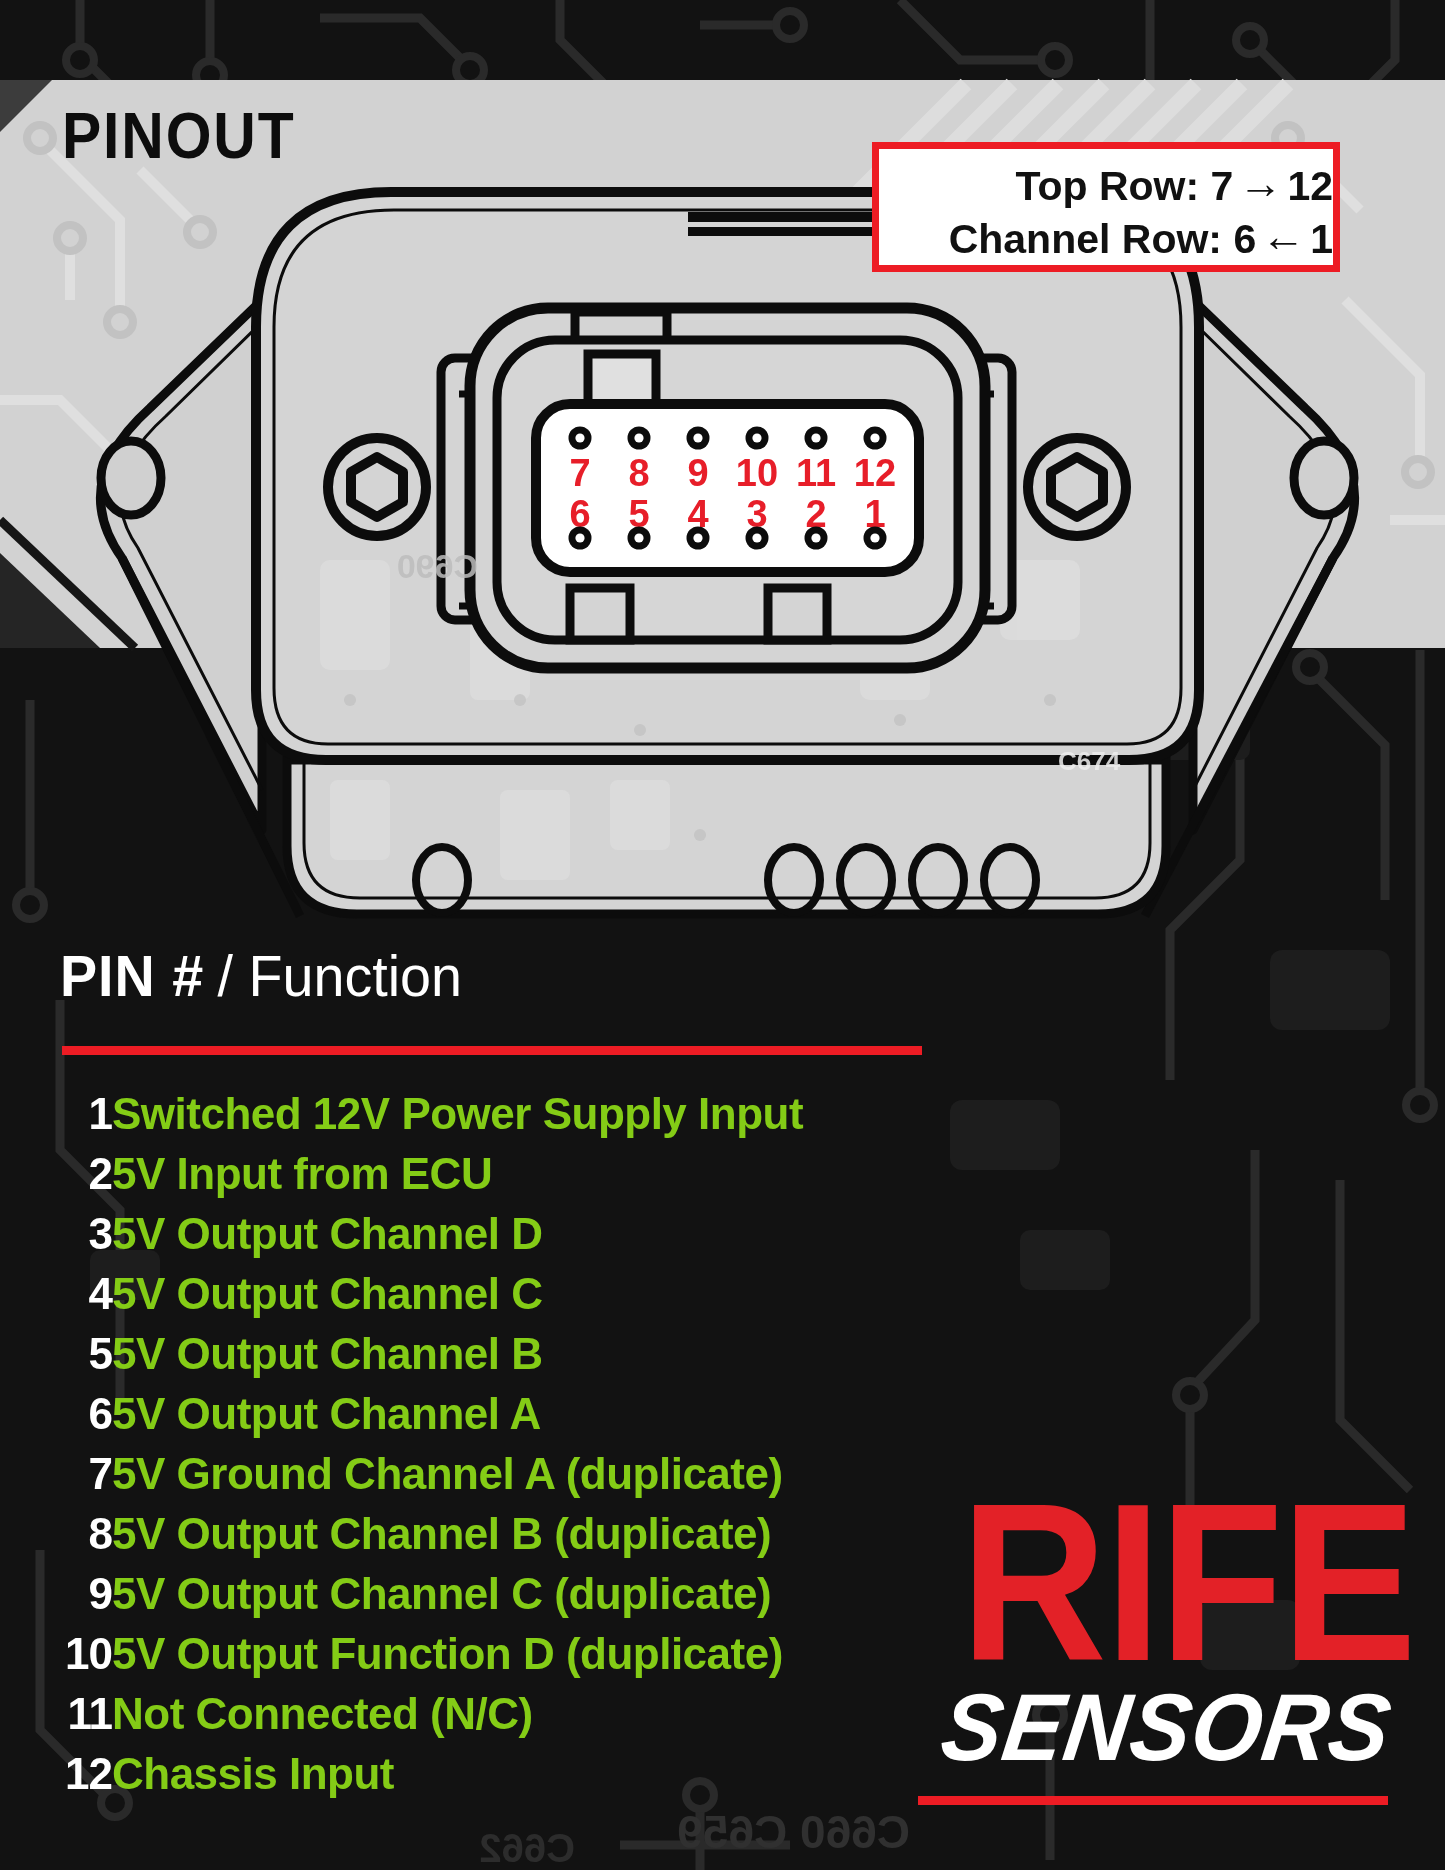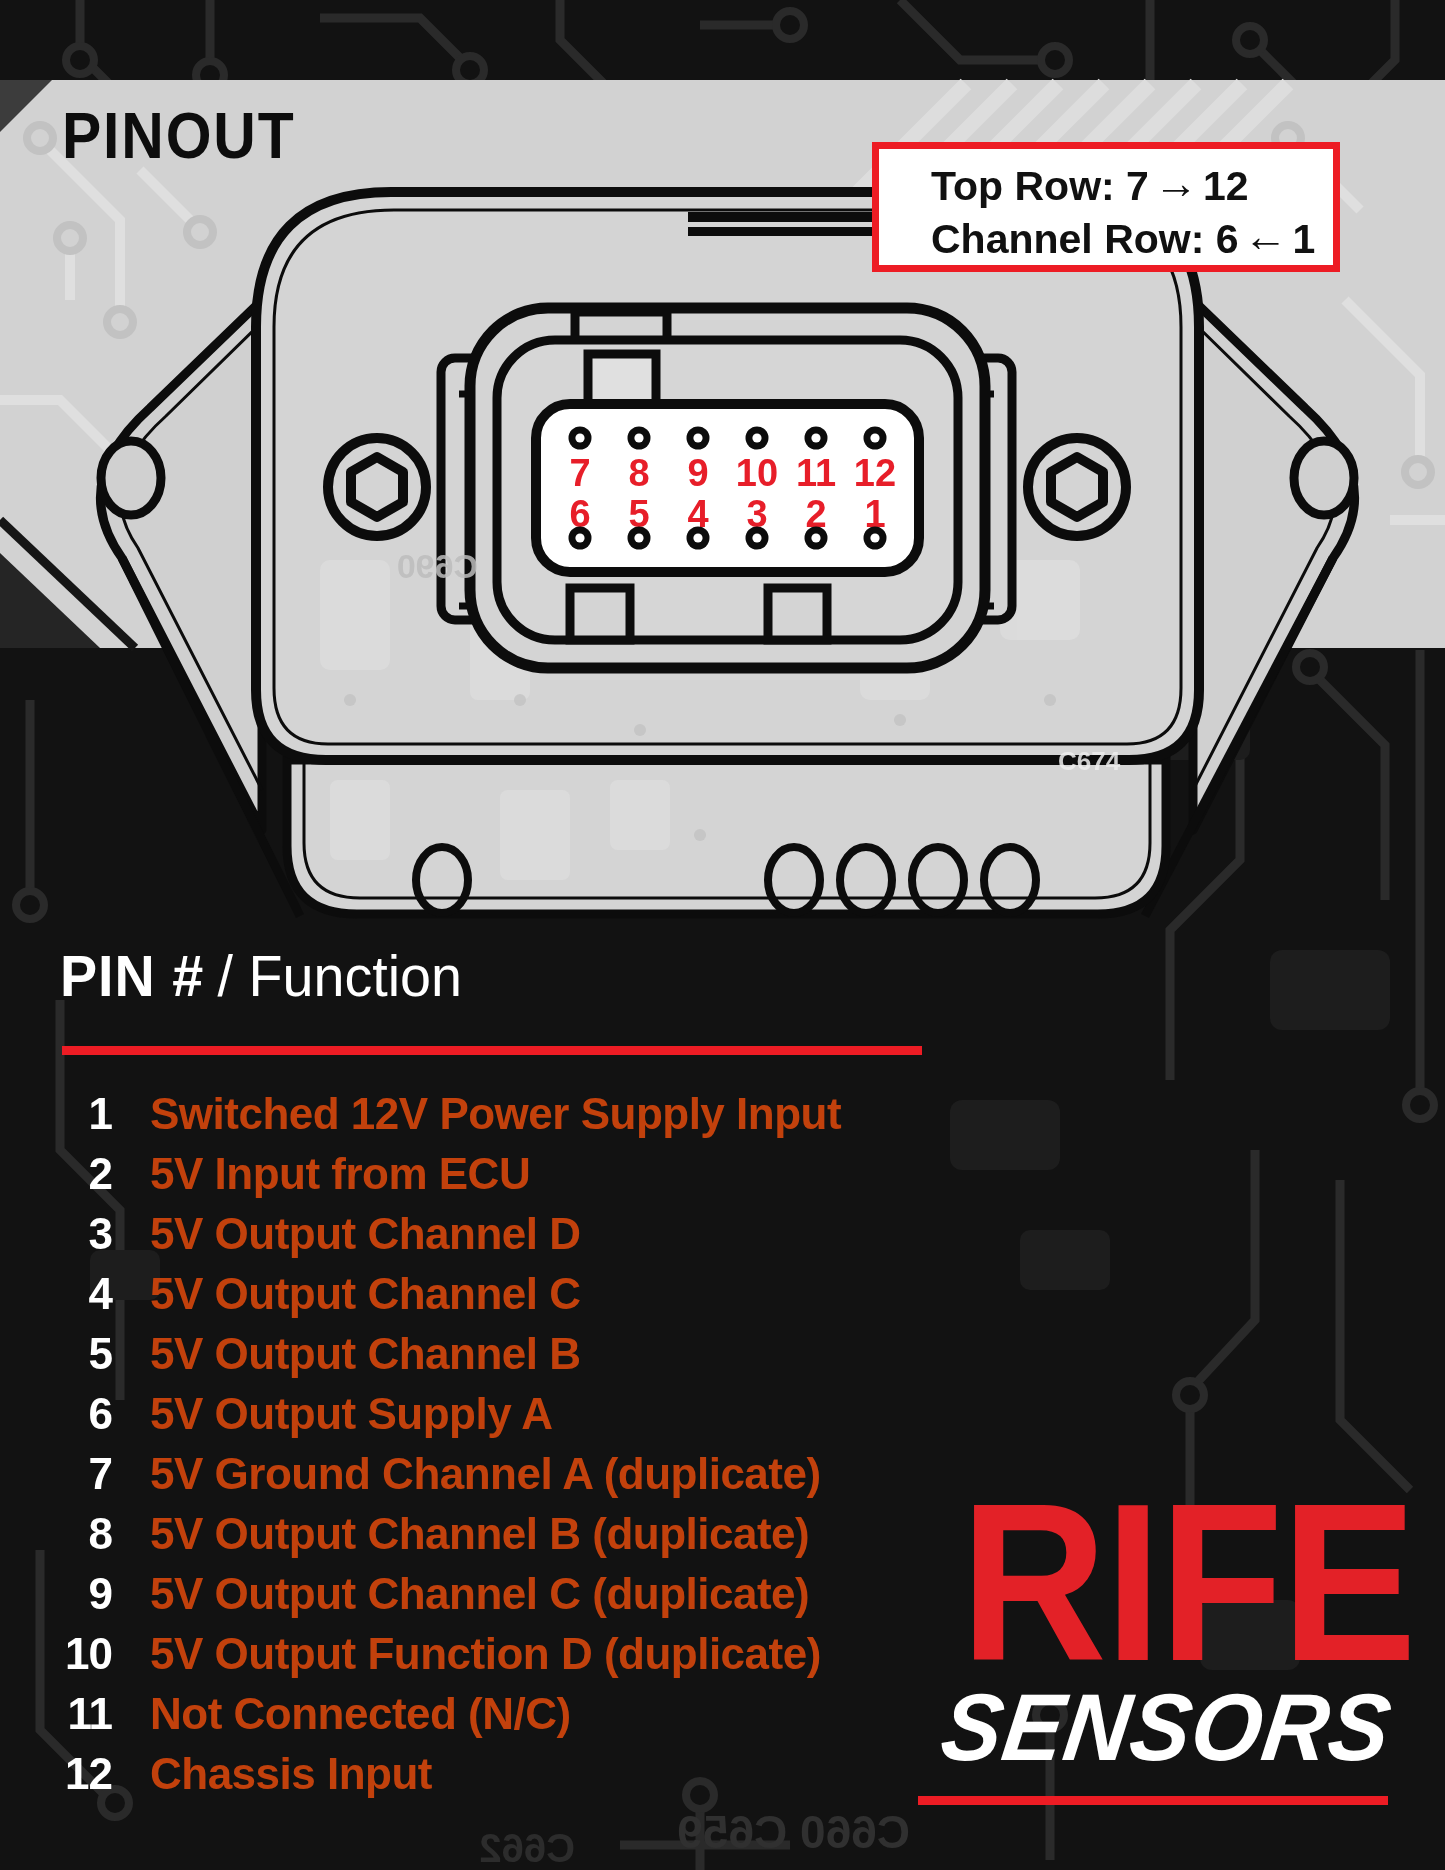--- a/index.html
+++ b/index.html
@@ -11,41 +11,42 @@
   
   .pinout-title{
     position:absolute;left:62px;top:104px;margin:0;
     font-size:64px;font-weight:bold;color:#0d0d0d;letter-spacing:2px;
     transform:scaleX(.92);transform-origin:left top;line-height:1;
   }
   
   .note-box{
     position:absolute;left:872px;top:142px;width:468px;height:130px;
     box-sizing:border-box;border:7px solid #ed1c24;background:#ffffff;
-    padding:10px 12px 0 52px;
+    padding:10px 0 0 52px;
+    text-align:right;
   }
   .note-line{font-size:41px;font-weight:bold;color:#111;line-height:52px;white-space:nowrap;}
   .note-line .arrow{font-weight:normal;font-size:44px;padding:0 5px;position:relative;top:-2px;}
   
   .func-heading{
     position:absolute;left:60px;top:944px;margin:0;line-height:1.1;
     color:#ffffff;font-size:58px;transform:scaleX(.96);transform-origin:left top;white-space:nowrap;
   }
   .func-heading .h-strong{font-weight:bold;letter-spacing:1px;}
   .func-heading .h-light{font-weight:normal;margin-left:14px;letter-spacing:0px;}
   .red-rule{position:absolute;left:62px;top:1046px;width:860px;height:9px;background:#ed1c24;}
   
   .pin-list{position:absolute;left:60px;top:1086px;width:900px;}
   .pin-row{display:flex;height:60px;align-items:flex-start;}
   .pin-row .num{
     width:52px;text-align:right;font-size:44px;font-weight:bold;color:#fff;
     letter-spacing:-1px;line-height:56px;flex:none;
   }
   .pin-row .fn{
-    margin-left:38px;font-size:44px;font-weight:bold;color:#c2410c;
+    font-size:44px;font-weight:bold;color:#84cc16;
     letter-spacing:-0.5px;line-height:56px;white-space:nowrap;
   }
   
   .logo{position:absolute;left:938px;top:1470px;width:452px;text-align:left;}
   .logo .brand{
     font-size:225px;font-weight:bold;color:#e32127;line-height:225px;
     transform:scaleX(.9);transform-origin:center top;letter-spacing:-2px;
   }
   .logo .word{
     margin-top:-18px;font-size:95px;font-weight:bold;font-style:italic;color:#ffffff;
@@ -331,21 +332,21 @@
     <div class="pin-row">
         <span class="num">4</span>
         <span class="fn">5V Output Channel C</span>
       </div>
     <div class="pin-row">
         <span class="num">5</span>
         <span class="fn">5V Output Channel B</span>
       </div>
     <div class="pin-row">
         <span class="num">6</span>
-        <span class="fn">5V Output Supply A</span>
+        <span class="fn">5V Output Channel A</span>
       </div>
     <div class="pin-row">
         <span class="num">7</span>
         <span class="fn">5V Ground Channel A (duplicate)</span>
       </div>
     <div class="pin-row">
         <span class="num">8</span>
         <span class="fn">5V Output Channel B (duplicate)</span>
       </div>
     <div class="pin-row">

